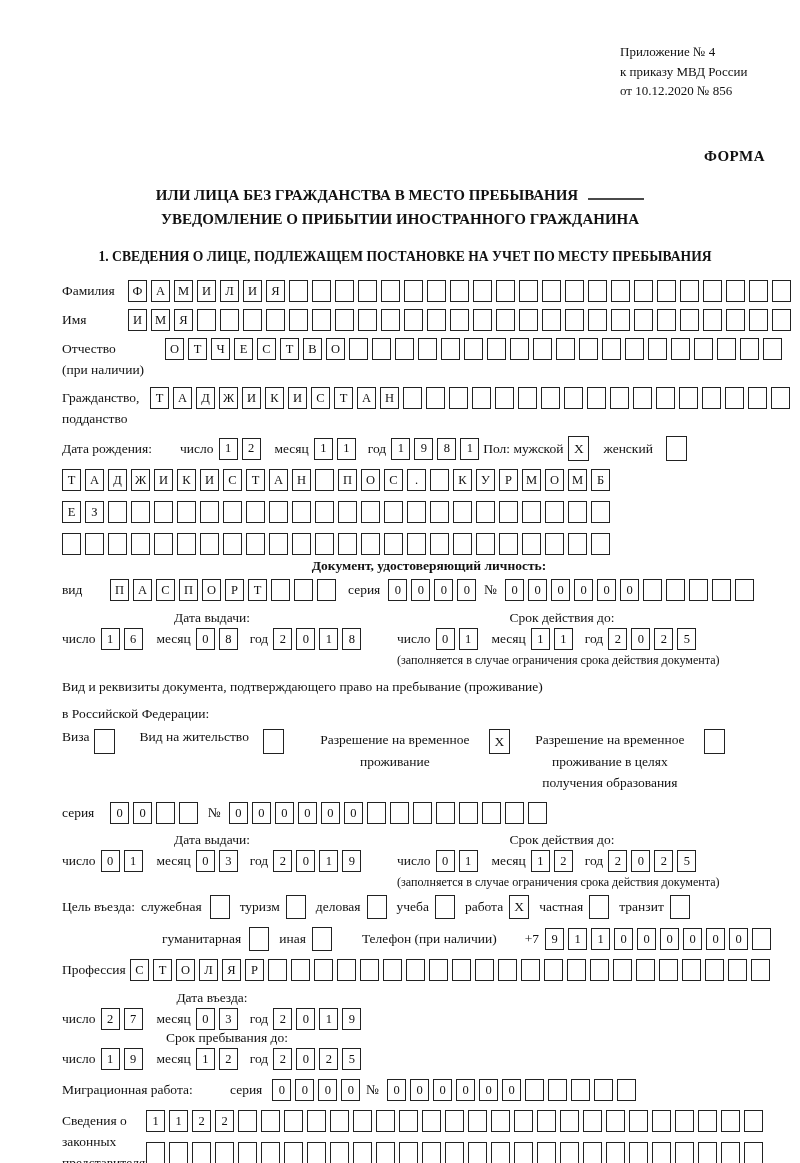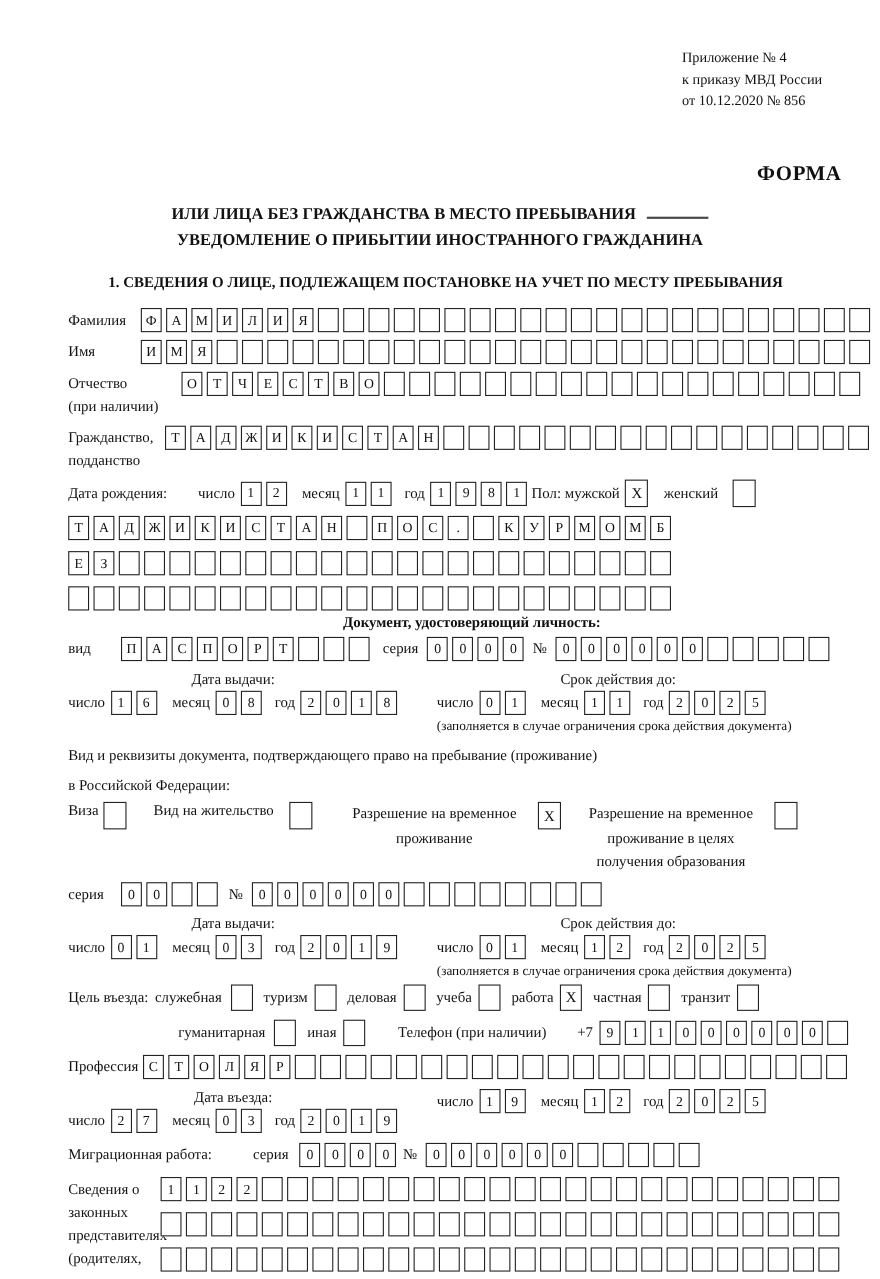--- a/index.html
+++ b/index.html
@@ -8,21 +8,21 @@
     width:800px;height:1163px;
     background:#fff;color:#111;
     font-family:"Liberation Serif","DejaVu Serif",serif;
     font-size:13.5px;
     overflow:hidden;
     box-sizing:border-box;
   }
   
   .annex{position:absolute;left:620px;top:42px;line-height:1.5;font-size:13px;}
   .annex2{margin-top:5px;font-size:12.2px;line-height:1.45;}
-  .form-label{position:absolute;top:148px;left:0;width:765px;text-align:right;font-weight:bold;font-size:19px;letter-spacing:.5px;}
+  .form-label{position:absolute;top:148px;left:0;width:765px;text-align:right;font-weight:bold;font-size:15px;letter-spacing:.5px;}
   
   .title{position:absolute;top:183px;left:0;width:800px;text-align:center;font-weight:bold;font-size:15px;line-height:1.6;}
   .blank-line{display:inline-block;width:56px;border-bottom:2px solid #4a4a4a;height:.85em;margin-left:10px;}
   .section-h{position:absolute;top:249px;left:40px;width:730px;text-align:center;font-weight:bold;font-size:13.6px;}
   
   .form{position:absolute;top:280px;left:62px;width:734px;}
   .f-row{display:flex;align-items:center;margin-bottom:7px;}
   .f-row.top{align-items:flex-start;}
   .cells{display:flex;flex-wrap:nowrap;}
   .cell{
@@ -583,21 +583,21 @@
           <span class="cell"></span>
           <span class="cell"></span>
           <span class="cell"></span>
           <span class="cell"></span>
           <span class="cell"></span>
           <span class="cell"></span>
           <span class="cell"></span>
         </span>
     </div>
 
-    <div class="two-col" style="margin-bottom:9px;">
+    <div class="two-col" style="margin-bottom:9px;flex-direction:column;">
       <div class="col-l">
         <div class="date-head l">Дата въезда:</div>
         <div class="date-line">
           <span class="dl">число</span>
           <span class="cells">
               <span class="cell">2</span>
               <span class="cell">7</span>
             </span>
           <span class="dl ml10">месяц</span>
           <span class="cells">
@@ -607,20 +607,21 @@
           <span class="dl gap8">год</span>
           <span class="cells">
               <span class="cell">2</span>
               <span class="cell">0</span>
               <span class="cell">1</span>
               <span class="cell">9</span>
             </span>
         </div>
       </div>
       <div class="col-r">
+        <div class="date-head r">Срок пребывания до:</div>
         <div class="date-line">
           <span class="dl">число</span>
           <span class="cells">
               <span class="cell">1</span>
               <span class="cell">9</span>
             </span>
           <span class="dl ml10">месяц</span>
           <span class="cells">
               <span class="cell">1</span>
               <span class="cell">2</span>

